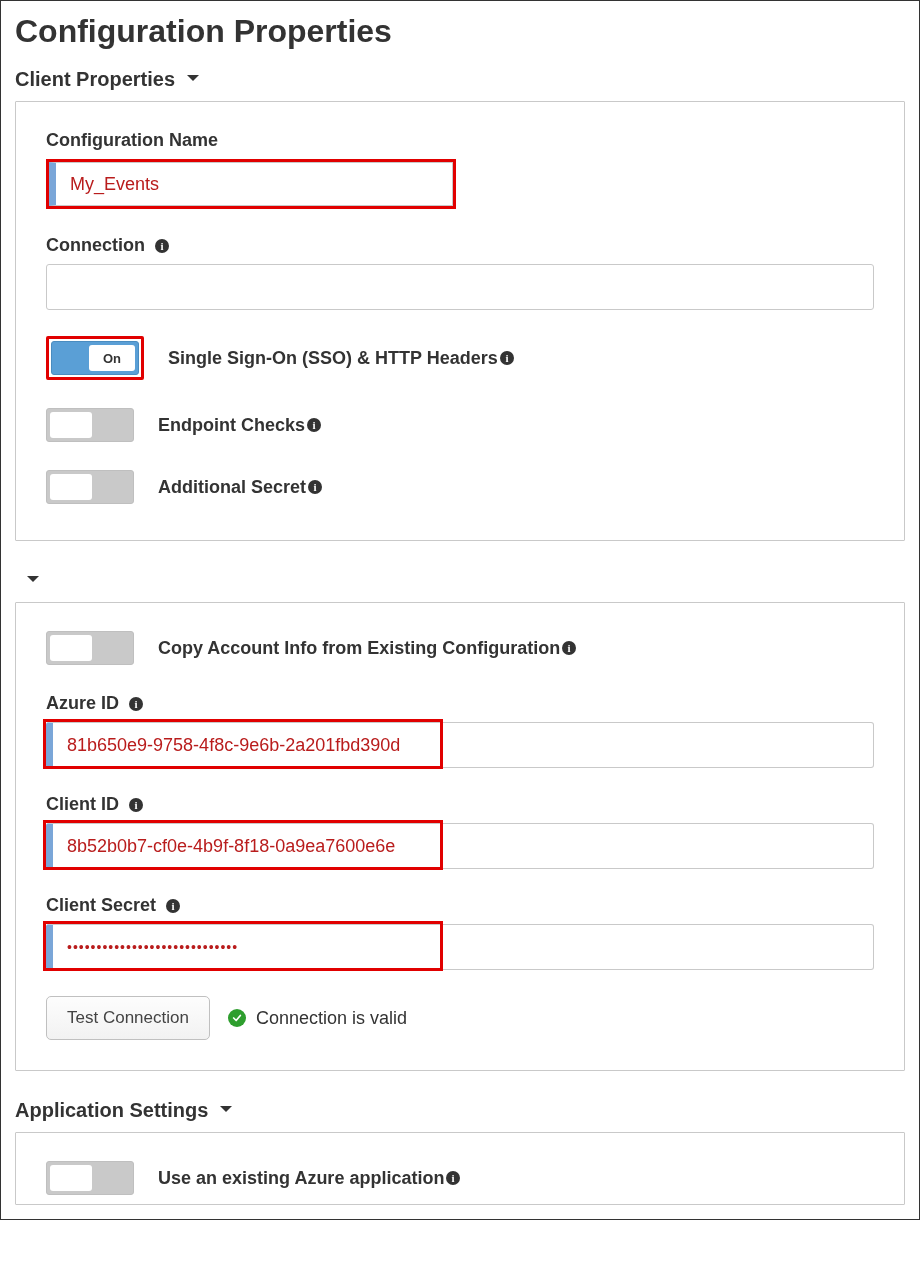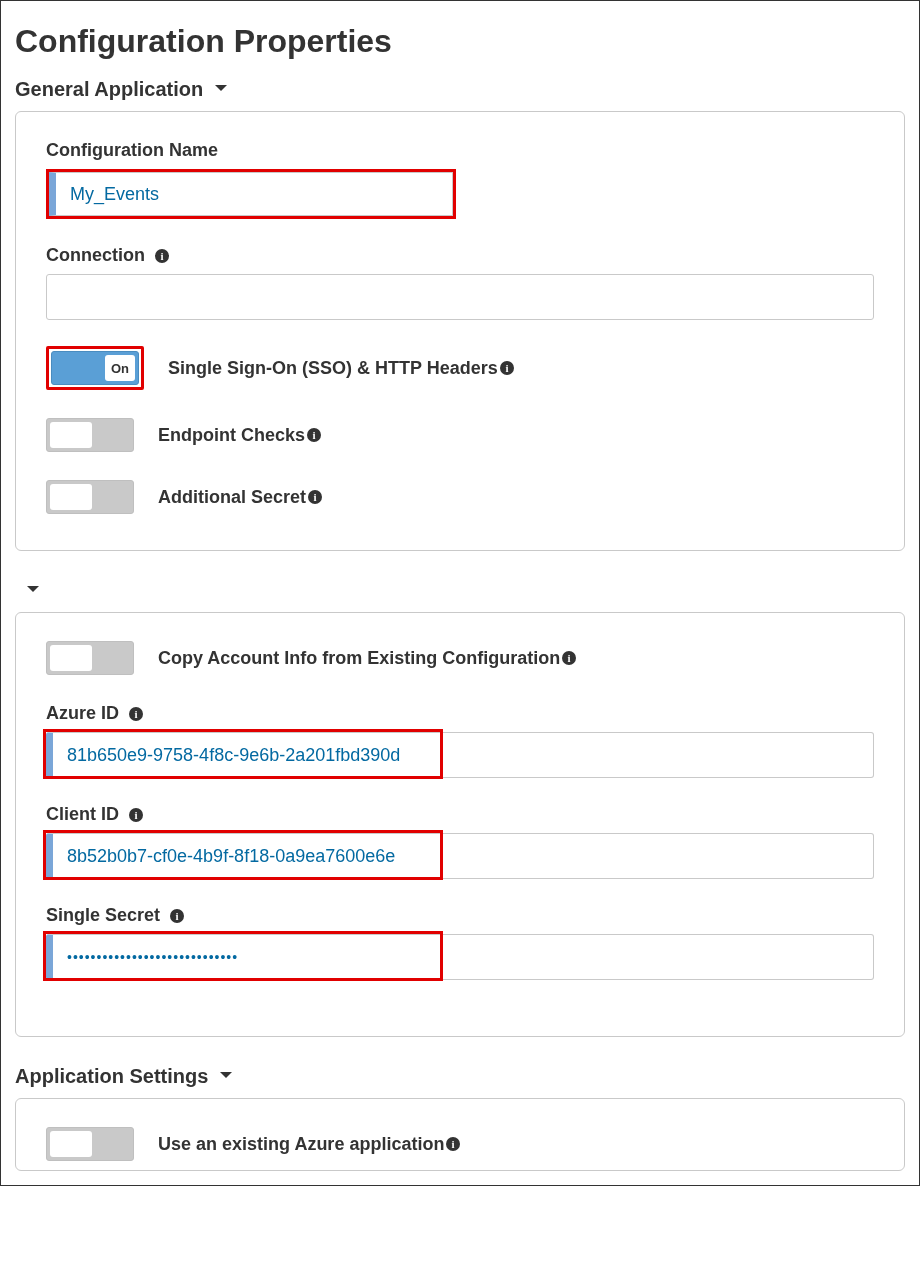--- a/index.html
+++ b/index.html
@@ -9,37 +9,37 @@
     color: #333;
     width: 920px;
     border: 1px solid #333;
     padding: 6px 14px 14px 14px;
   }
   h1 {
     font-size: 32px;
     font-weight: 700;
     color: #333;
     margin-bottom: 18px;
-    margin-top: 16px;
+    margin-top: 6px;
   }
   .section-header {
     display: flex;
     align-items: center;
     font-size: 20px;
     font-weight: 700;
     margin-bottom: 10px;
     cursor: pointer;
   }
   .chevron-down {
     display: inline-block;
     margin-left: 10px;
   }
   .panel {
     border: 1px solid #c9c9c9;
-    border-radius: 6px;
+    border-radius: 1px;
     padding: 28px 30px 30px 30px;
     margin-bottom: 28px;
   }
   .field-label {
     font-size: 18px;
     font-weight: 700;
     color: #333;
     margin-bottom: 8px;
     display: flex;
     align-items: center;
@@ -55,21 +55,21 @@
     cursor: pointer;
   }
   .text-input {
     width: 100%;
     height: 46px;
     border: 1px solid #c9c9c9;
     border-left: 7px solid #7aa6d8;
     border-radius: 3px;
     padding: 4px 14px;
     font-size: 18px;
-    color: #0369a1;
+    color: #b91c1c;
     background: #fff;
   }
   .text-input-plain {
     width: 100%;
     height: 46px;
     border: 1px solid #c9c9c9;
     border-radius: 3px;
     padding: 0 14px;
     font-size: 18px;
     color: #333;
@@ -108,21 +108,21 @@
   }
   .toggle.off {
     background: #c9c9c9;
     border: 1px solid #bfbfbf;
     justify-content: flex-start;
   }
   .toggle-thumb {
     background: #fff;
     border-radius: 3px;
     height: 26px;
-    width: 30px;
+    width: 46px;
     display: flex;
     align-items: center;
     justify-content: center;
     font-size: 13px;
     font-weight: 700;
     color: #333;
     margin: 0 3px;
   }
   .toggle.off .toggle-thumb { width: 42px; }
   .toggle-label {
@@ -187,21 +187,21 @@
     font-weight: bold;
   }
   .icon-svg { width: 16px; height: 16px; }
 </style>
 </head>
 <body>
 
 <h1>Configuration Properties</h1>
 
 <div class="section-header">
-  <span>General Application</span>
+  <span>Client Properties</span>
   <span class="chevron-down">
     <svg class="icon-svg" viewBox="0 0 16 16">
         <path d="M2 5 L8 11 L14 5 Z" fill="#333"></path>
       </svg>
   </span>
 </div>
 <div class="panel">
 
   <div class="field-wrap">
     <div class="field-label">Configuration Name</div>
@@ -323,34 +323,45 @@
       </span>
     </div>
     <div class="input-overlay-wrap">
       <input type="text" class="text-input" value="8b52b0b7-cf0e-4b9f-8f18-0a9ea7600e6e" style="">
       <div class="input-red-overlay" style="width:400px;height:50px;"></div>
     </div>
   </div>
 
   <div class="field-wrap">
     <div class="field-label">
-      <span>Single Secret</span>
+      <span>Client Secret</span>
       <span class="info-icon">
         <svg viewBox="0 0 16 16" width="16" height="16">
             <circle cx="8" cy="8" r="7" fill="#333"></circle>
             <text x="8" y="12" text-anchor="middle" font-size="11" font-weight="bold" fill="#fff" font-family="serif">i</text>
           </svg>
       </span>
     </div>
     <div class="input-overlay-wrap">
       <input type="text" class="text-input" style="letter-spacing: 1px; font-size: 14px;" value="•••••••••••••••••••••••••••••">
       <div class="input-red-overlay" style="width:400px;height:50px;"></div>
     </div>
   </div>
 
+  <div class="test-row">
+    <button class="btn">Test Connection</button>
+    <span class="status-ok">
+      <span class="check-circle">
+        <svg viewBox="0 0 12 12" width="10" height="10">
+            <path d="M2 6 L5 9 L10 3" stroke="#fff" stroke-width="2" fill="none" stroke-linecap="round" stroke-linejoin="round"></path>
+          </svg>
+      </span>
+      <span>Connection is valid</span>
+    </span>
+  </div>
 
 </div>
 
 <div class="section-header">
   <span>Application Settings</span>
   <span class="chevron-down">
     <svg class="icon-svg" viewBox="0 0 16 16">
         <path d="M2 5 L8 11 L14 5 Z" fill="#333"></path>
       </svg>
   </span>

